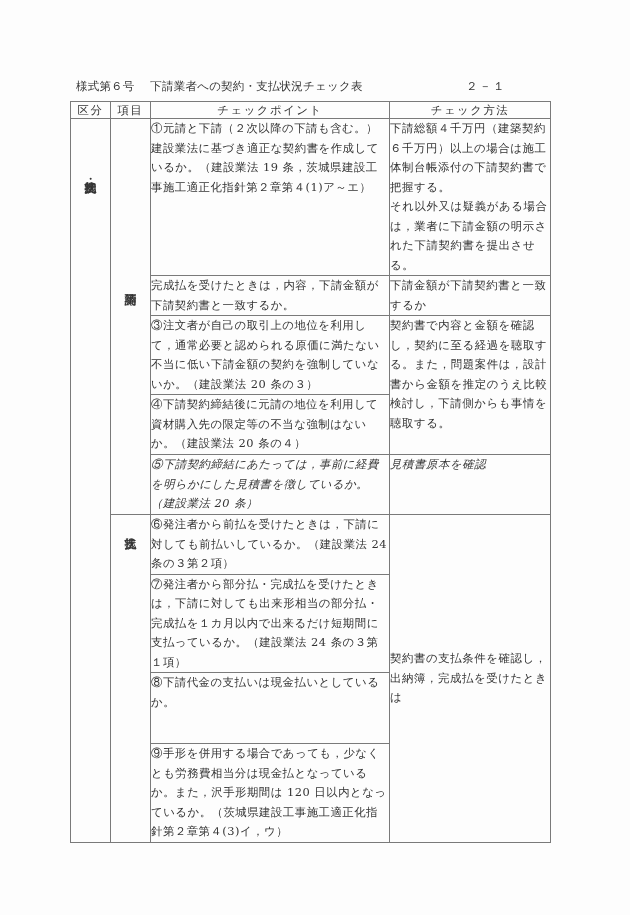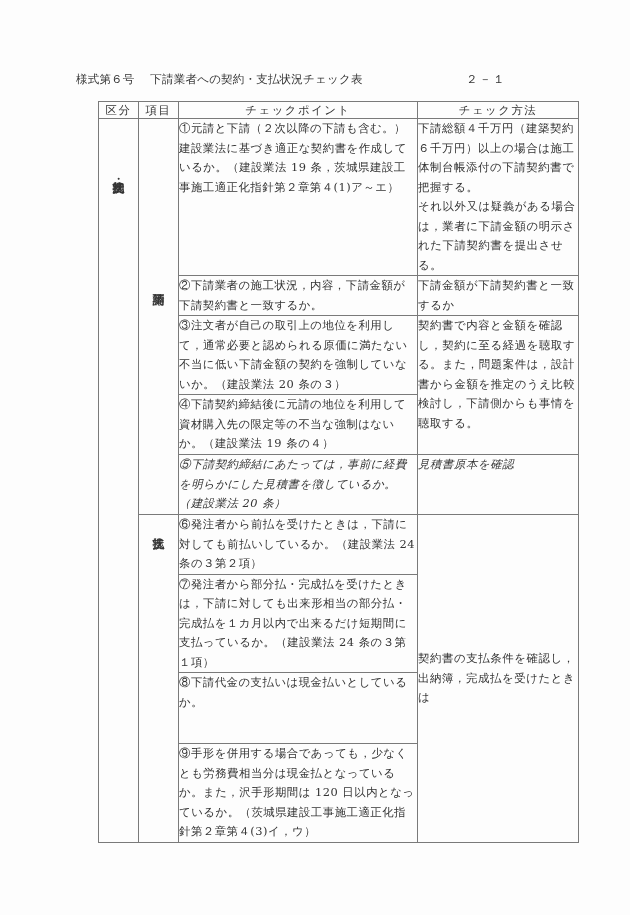--- a/index.html
+++ b/index.html
@@ -2,32 +2,32 @@
 <html><head>
 <meta charset="utf-8">
 <style>
   html, body { margin: 0; padding: 0; background: #fdfdfd; }
   body {
     width: 630px; height: 915px; position: relative; overflow: hidden;
     font-family: "DejaVu Serif", "Liberation Serif", serif;
     color: #333;
   }
   .title-row {
-    position: absolute; left: 76px; top: 71px; width: 470px;
+    position: absolute; left: 76px; top: 78px; width: 470px;
     font-size: 11.5px; line-height: 16px; letter-spacing: 0.2px;
   }
   .title-row .form-no { display: inline-block; }
   .title-row .title { display: inline-block; margin-left: 12px; }
   .title-row .page-no { position: absolute; left: 390px; top: 0; letter-spacing: 2px; }
 
   table.check {
     position: absolute; left: 70px; top: 101px;
     border-collapse: collapse; table-layout: fixed;
     width: 480px;
-    font-size: 11.4px; line-height: 19.5px; margin-left: 28px;
+    font-size: 11.4px; line-height: 19.5px;
   }
   table.check td, table.check th {
     border: 1.3px solid #7a7a7a;
     padding: 0; vertical-align: top;
   }
   table.check th {
     font-weight: normal; height: 16px; line-height: 16px;
     text-align: center; letter-spacing: 1.5px;
   }
   col.c1 { width: 40px; }
@@ -77,31 +77,31 @@
       </td>
       <td class="vert" rowspan="5" style="vertical-align:top;padding-top:152px;">
         <span class="vtext">下請契約等</span>
       </td>
       <td class="point">①元請と下請（２次以降の下請も含む。）建設業法に基づき適正な契約書を作成しているか。（建設業法 19 条，茨城県建設工事施工適正化指針第２章第４(1)ア～エ）</td>
       <td class="method" style="white-space:pre-line;">下請総額４千万円（建築契約６千万円）以上の場合は施工体制台帳添付の下請契約書で把握する。
 それ以外又は疑義がある場合は，業者に下請金額の明示された下請契約書を提出させる。</td>
     </tr>
 
     <tr style="height:35px;">
-      <td class="point">②下請業者の施工状況，内容，下請金額が下請契約書と一致するか。</td>
+      <td class="point">完成払を受けたときは，内容，下請金額が下請契約書と一致するか。</td>
       <td class="method">下請金額が下請契約書と一致するか</td>
     </tr>
 
     <tr style="height:74px;">
       <td class="point">③注文者が自己の取引上の地位を利用して，通常必要と認められる原価に満たない不当に低い下請金額の契約を強制していないか。（建設業法 20 条の３）</td>
       <td class="method" rowspan="2">契約書で内容と金額を確認し，契約に至る経過を聴取する。また，問題案件は，設計書から金額を推定のうえ比較検討し，下請側からも事情を聴取する。</td>
     </tr>
 
     <tr style="height:60px;">
-      <td class="point">④下請契約締結後に元請の地位を利用して資材購入先の限定等の不当な強制はないか。（建設業法 19 条の４）</td>
+      <td class="point">④下請契約締結後に元請の地位を利用して資材購入先の限定等の不当な強制はないか。（建設業法 20 条の４）</td>
     </tr>
 
     <tr style="height:60px;font-style:italic;">
       <td class="point">⑤下請契約締結にあたっては，事前に経費を明らかにした見積書を徴しているか。（建設業法 20 条）</td>
       <td class="method">見積書原本を確認</td>
     </tr>
 
     <tr style="height:55px;padding-left:21px;">
       <td class="vert" rowspan="4">
         <span class="vtext">支払状況</span>

